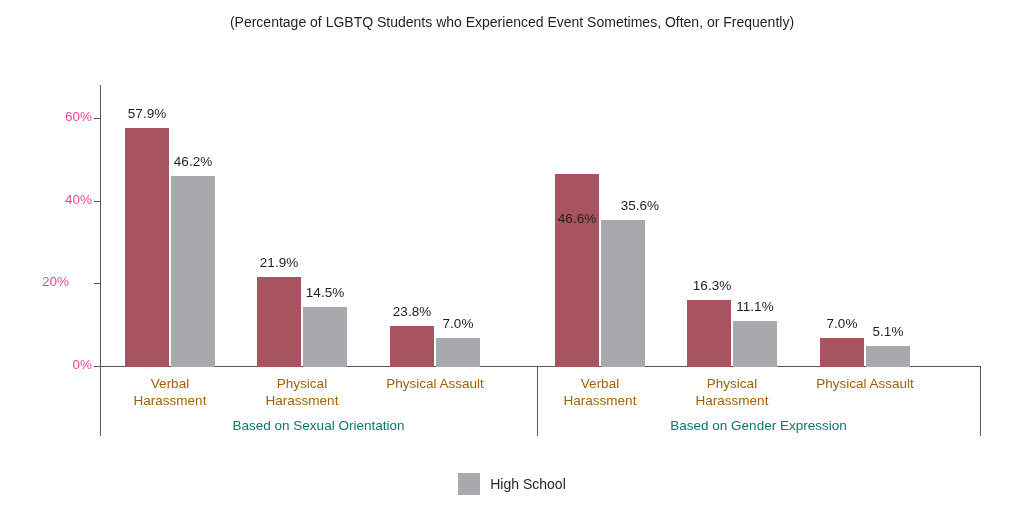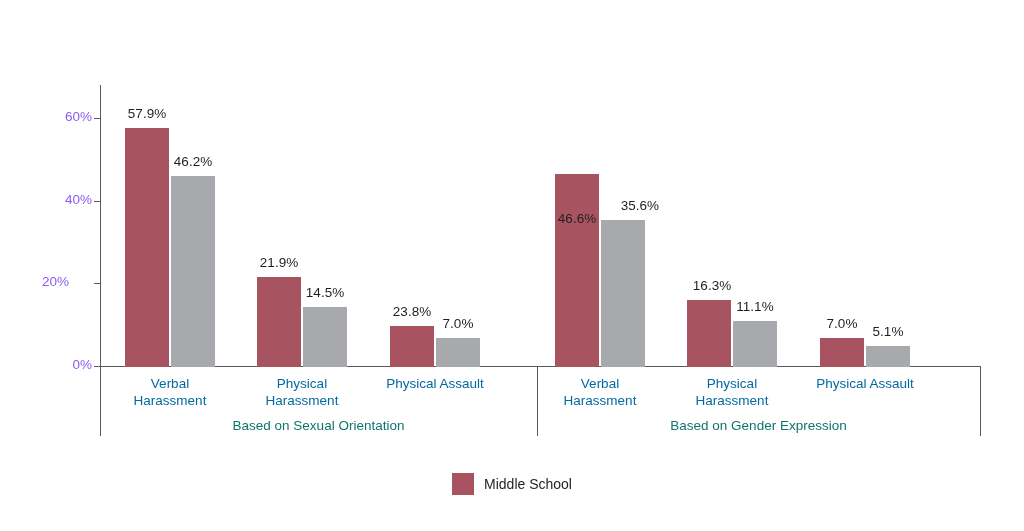--- a/index.html
+++ b/index.html
@@ -60,21 +60,21 @@
     top: 281px;
     width: 880px;
     height: 1px;
     background: #58595b;
   }
 
   .tick-label {
     position: absolute;
     right: 1036px; 
     font-size: 13.5px;
-    color: #8b5cf6;
+    color: #ec4899;
     white-space: nowrap;
   }
   .tick-mark {
     position: absolute;
     width: 6px;
     height: 1px;
     background: #58595b;
     left: -6px;
   }
 
@@ -92,21 +92,21 @@
     white-space: nowrap;
     text-align: center;
   }
 
   
   .cat-label {
     position: absolute;
     font-size: 13.5px;
     line-height: 17px;
     text-align: center;
-    color: #0369a1;
+    color: #a16207;
     white-space: pre-line;
   }
   .group-tick {
     position: absolute;
     width: 1px;
     background: #58595b;
   }
   .group-label {
     position: absolute;
     font-size: 13.5px;
@@ -138,20 +138,21 @@
   }
   .legend-text {
     font-size: 14px;
     color: #231f20;
   }
 </style>
 </head>
 <body>
 
 <div id="title-block">
+  <div id="chart-subtitle">(Percentage of LGBTQ Students who Experienced Event Sometimes, Often, or Frequently)</div>
 </div>
 
 <div id="plot">
   <div id="y-axis"></div>
   <div id="x-axis"></div>
 
   <div id="yticks">
       <div class="tick-mark" style="top: 281px;"></div>
       <div class="tick-label" style="left: -58px; width: 50px; text-align: right; top: 272px;">0%</div>
       <div class="tick-mark" style="top: 198.353px;"></div>
@@ -206,16 +207,16 @@
 <div id="group-labels">
     <div class="group-tick" style="left: 100px; top: 366px; height: 70px;"></div>
     <div class="group-tick" style="left: 537px; top: 366px; height: 70px;"></div>
     <div class="group-tick" style="left: 980px; top: 366px; height: 70px;"></div>
     <div class="group-label" style="left: 100px; width: 437px; top: 418px;">Based on Sexual Orientation</div>
     <div class="group-label" style="left: 537px; width: 443px; top: 418px;">Based on Gender Expression</div>
   </div>
 
 <div id="legend">
   <div class="legend-item">
-    <span class="legend-swatch" id="sw0" style="background: rgb(168, 84, 96);"></span>
-    <span class="legend-text">Middle School</span>
+    <span class="legend-swatch" id="sw1" style="background: rgb(167, 169, 172);"></span>
+    <span class="legend-text">High School</span>
   </div>
 </div>
 
 </body></html>

